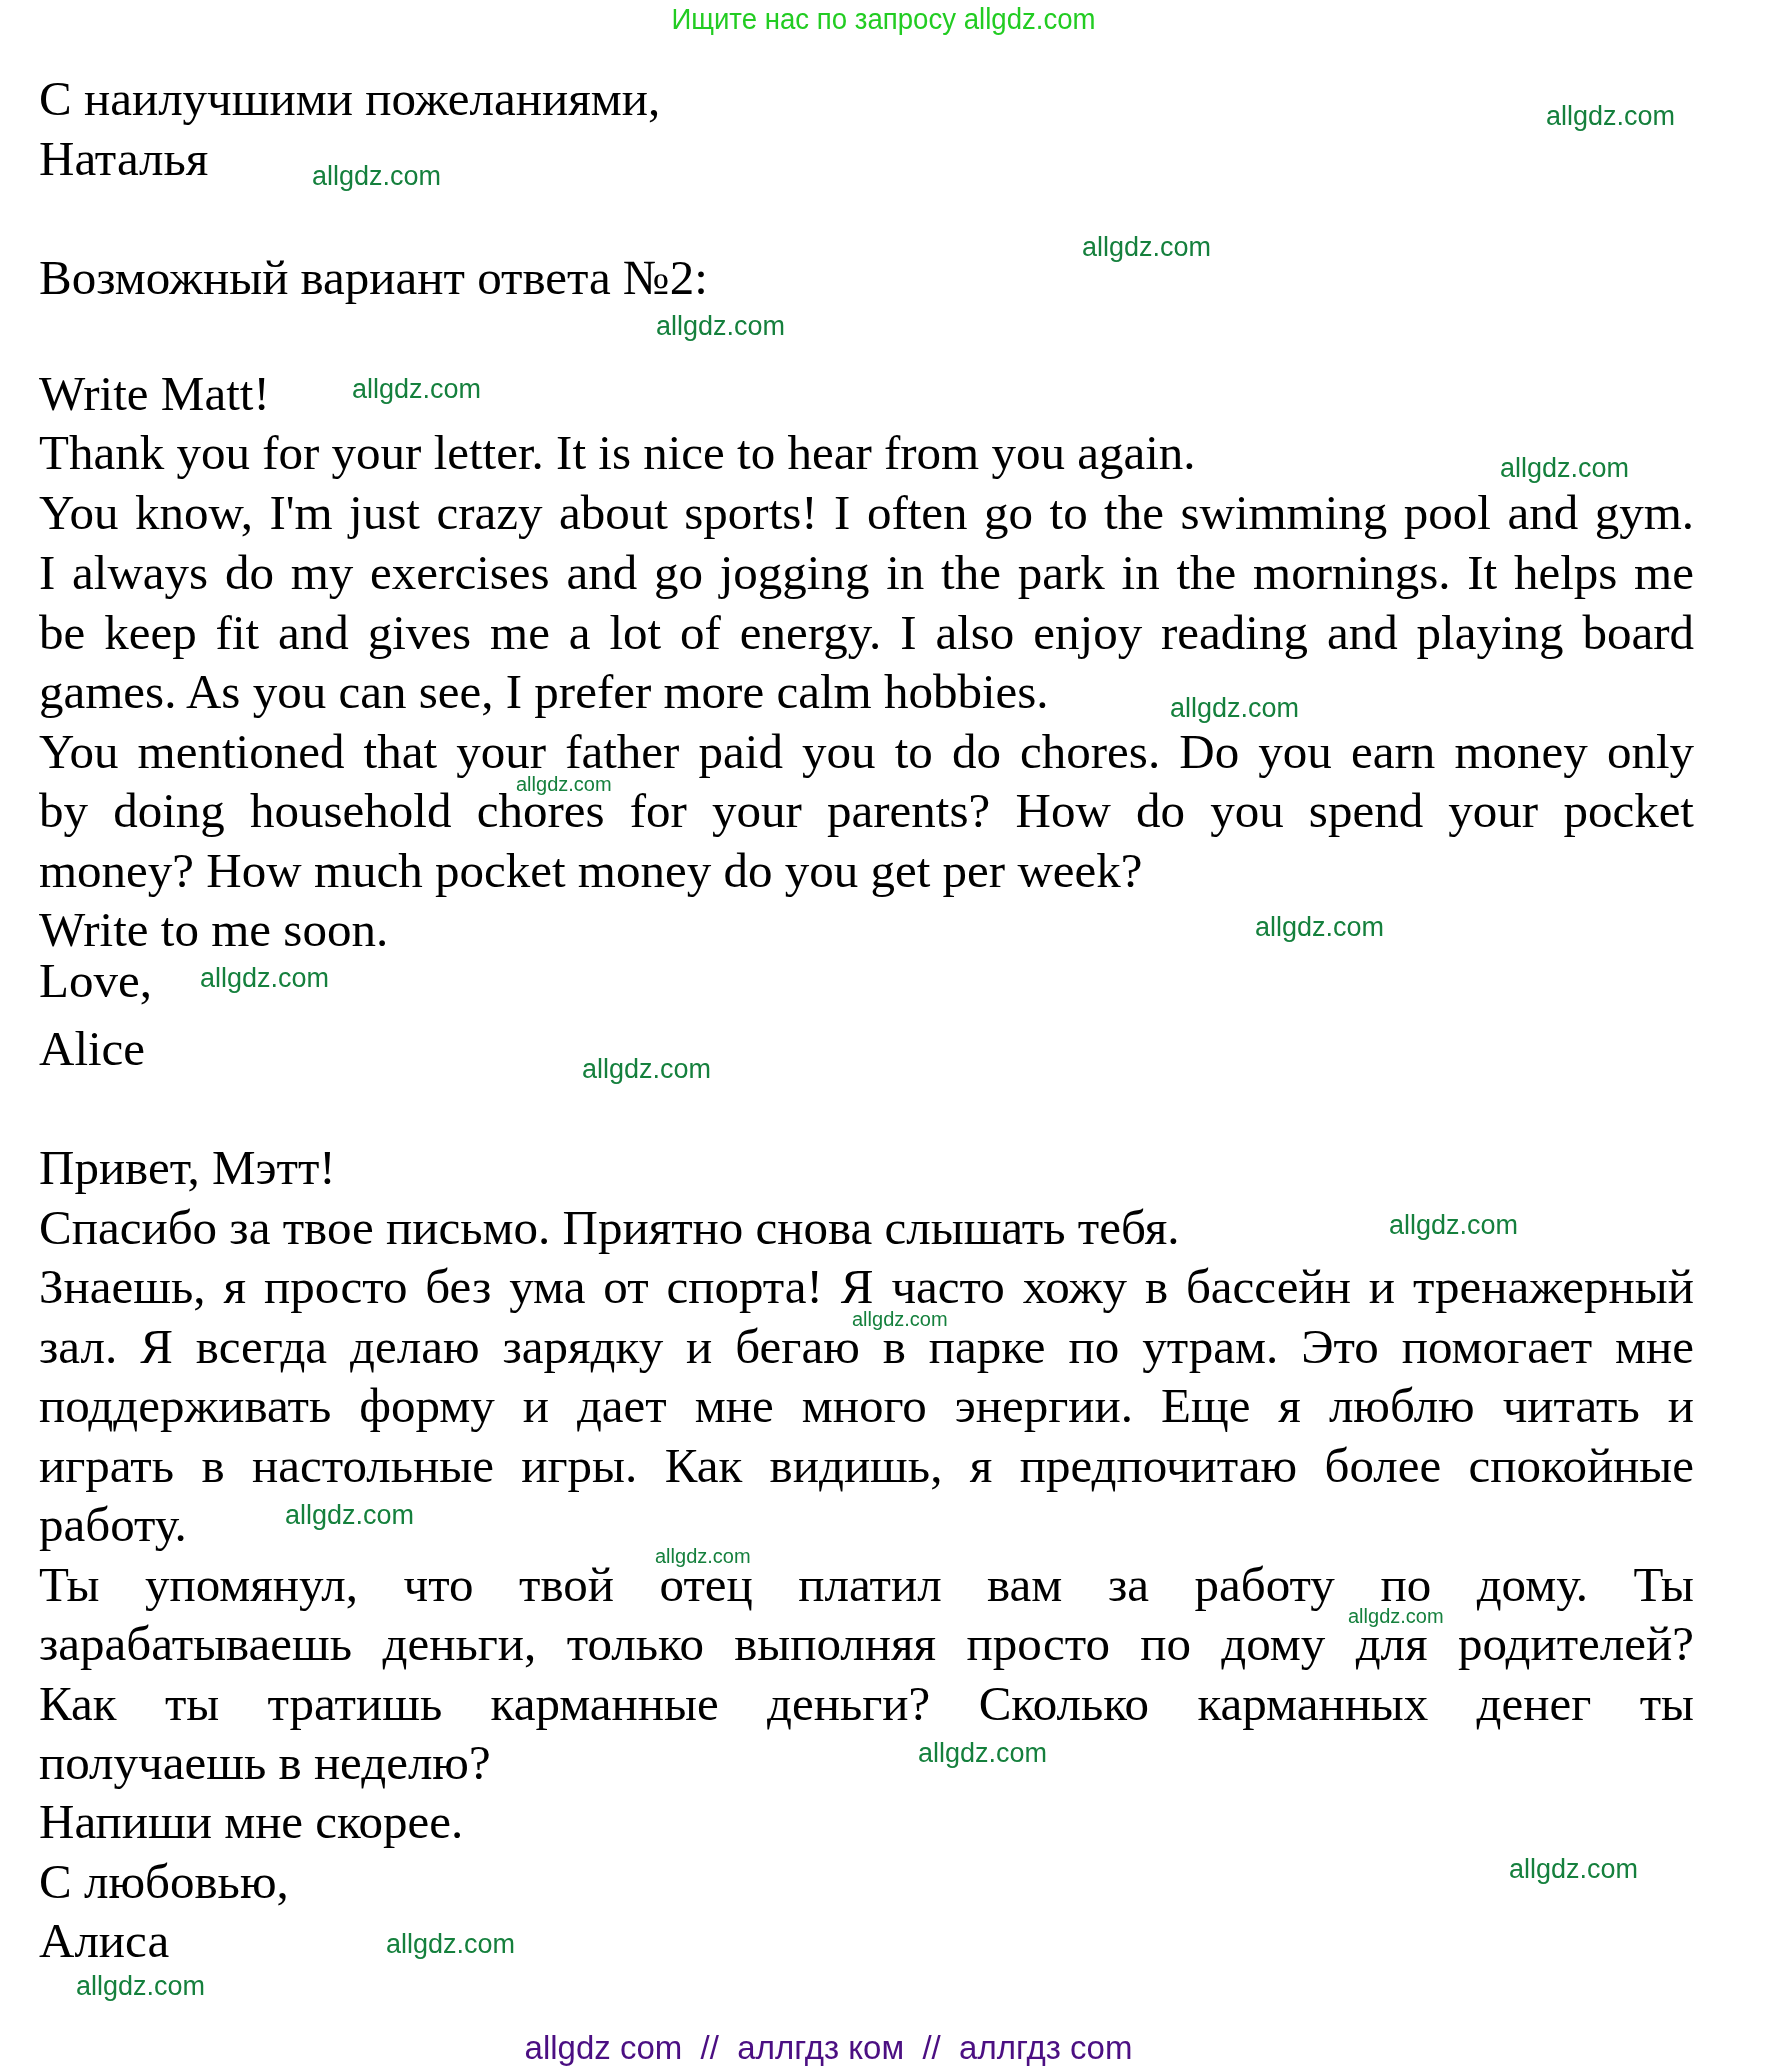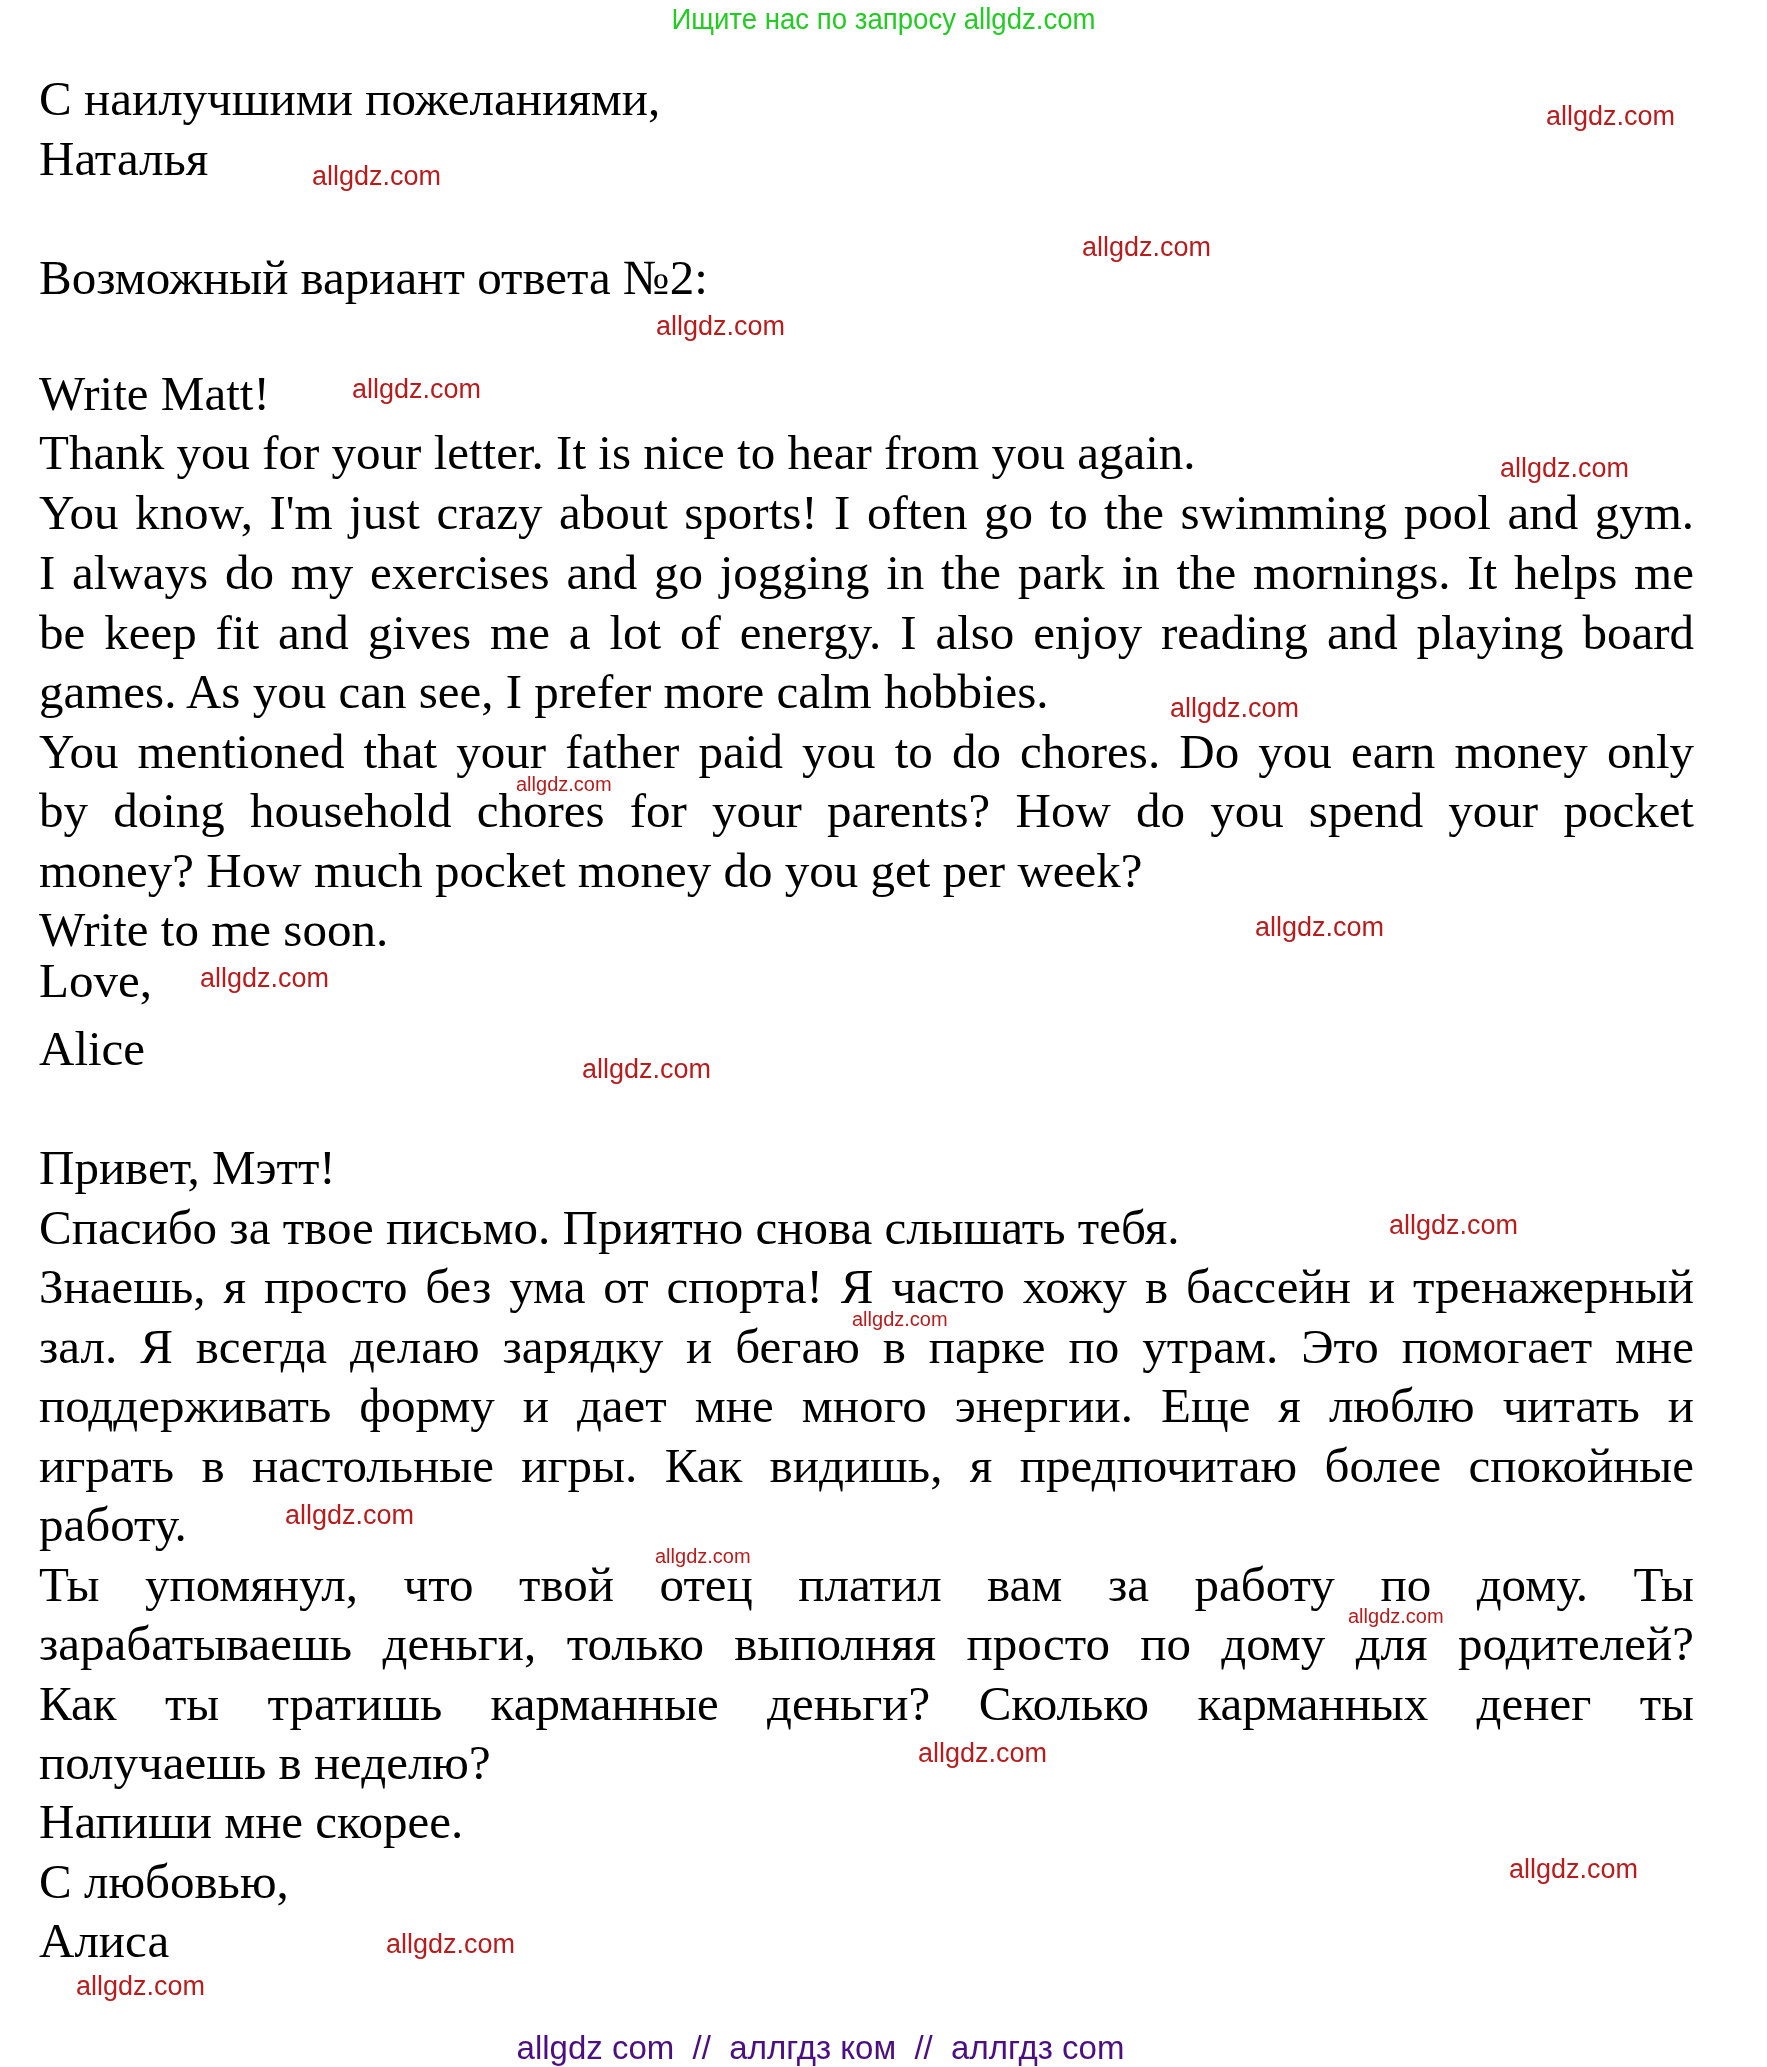--- a/index.html
+++ b/index.html
@@ -10,25 +10,25 @@
     transform: scaleX(0.92);
   }
   .line {
     position: absolute; left: 39px; height: 58px; line-height: 58px;
     font-family: "Liberation Serif", serif; font-size: 49px; color: #000;
     white-space: nowrap; transform: translateY(-50%);
   }
   .justify { width: 1655px; text-align: justify; text-align-last: justify; }
   .wm {
     position: absolute; font-family: "Liberation Sans", sans-serif; font-size: 27px;
-    color: #b91c1c; white-space: nowrap; transform: translateY(-50%);
+    color: #15803d; white-space: nowrap; transform: translateY(-50%);
   }
   .wm.small { font-size: 20px; }
   .footer {
-    position: absolute; left: 8px; top: 2029px; width: 1625px; text-align: center;
+    position: absolute; left: 16px; top: 2029px; width: 1625px; text-align: center;
     font-family: "Liberation Sans", sans-serif; font-size: 33px; color: #4b0f82;
     white-space: pre;
   }
 </style>
 </head>
 <body>
 
 <div class="banner">Ищите нас по запросу allgdz.com</div>
 
 <div class="line" style="top:99px">С наилучшими пожеланиями,</div>

